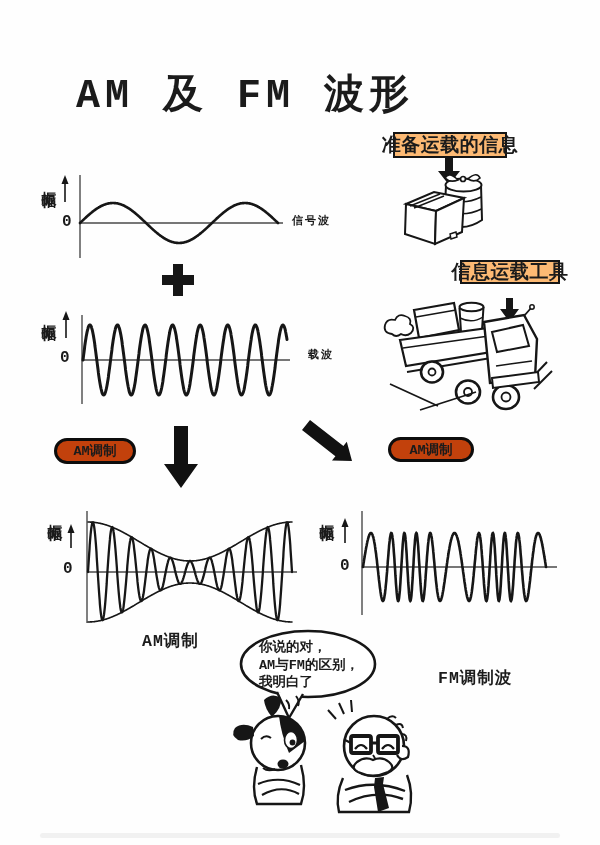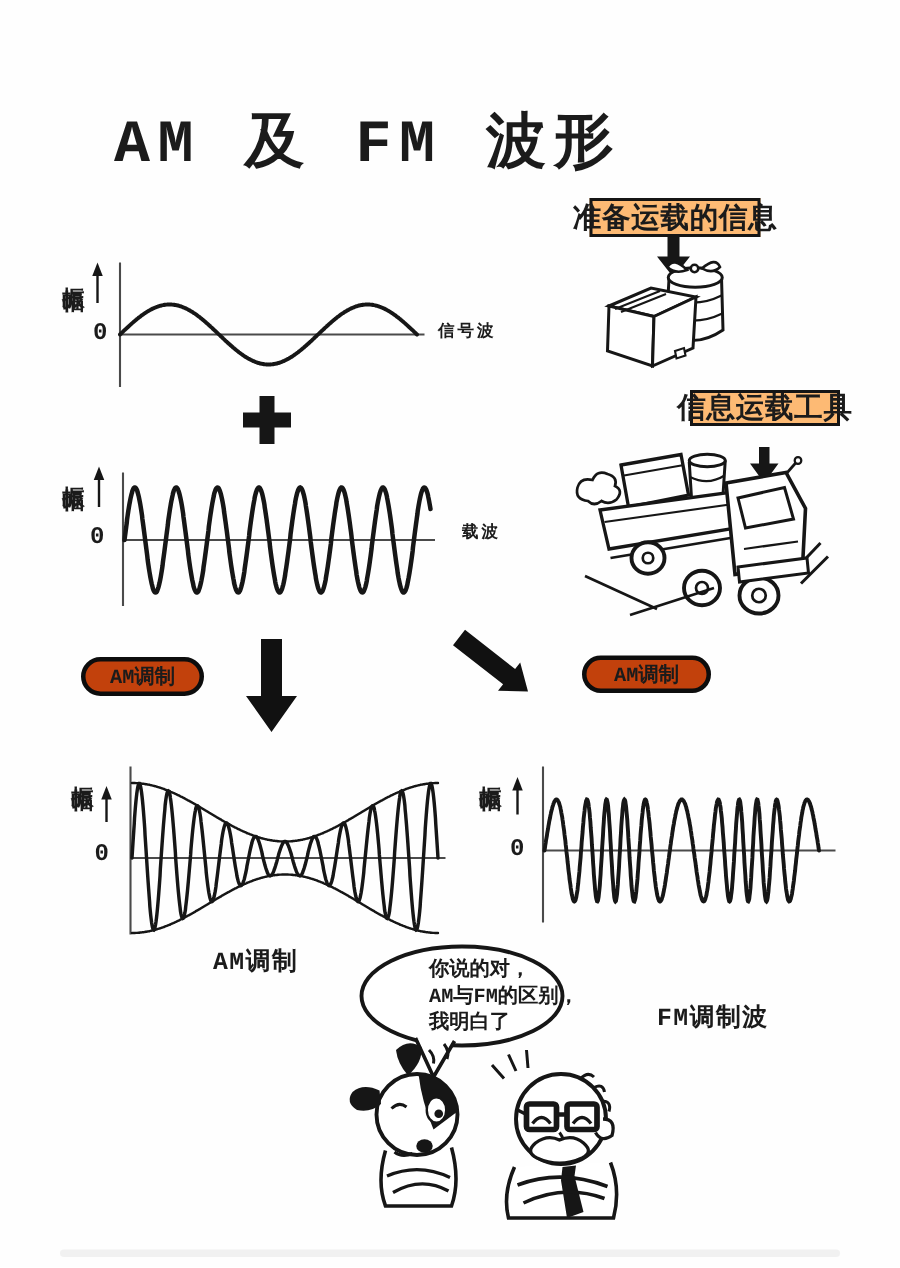--- a/index.html
+++ b/index.html
@@ -156,21 +156,21 @@
     <line x1="34" y1="8" x2="34" y2="112" stroke="#4a4a4a" stroke-width="1.4"></line>
     <line x1="34" y1="64" x2="229" y2="64" stroke="#4a4a4a" stroke-width="1.3"></line>
   <path d="M35.0,64.0 L35.3,62.3 L35.5,60.6 L35.8,59.0 L36.0,57.3 L36.3,55.7 L36.6,54.1 L36.8,52.5 L37.1,50.9 L37.4,49.3 L37.6,47.8 L37.9,46.3 L38.1,44.9 L38.4,43.5 L38.7,42.2 L38.9,40.9 L39.2,39.6 L39.4,38.5 L39.7,37.3 L40.0,36.3 L40.2,35.3 L40.5,34.4 L40.8,33.5 L41.0,32.8 L41.3,32.1 L41.5,31.5 L41.8,31.0 L42.1,30.6 L42.3,30.3 L42.6,30.1 L42.8,30.0 L43.1,30.0 L43.4,30.1 L43.6,30.3 L43.9,30.7 L44.1,31.1 L44.4,31.6 L44.7,32.3 L44.9,33.1 L45.2,34.0 L45.5,35.0 L45.7,36.1 L46.0,37.4 L46.2,38.7 L46.5,40.2 L46.8,41.7 L47.0,43.4 L47.3,45.2 L47.5,47.0 L47.8,49.0 L48.1,51.0 L48.3,53.1 L48.6,55.3 L48.9,57.5 L49.1,59.8 L49.4,62.2 L49.6,64.5 L49.9,66.9 L50.2,69.3 L50.4,71.7 L50.7,74.0 L50.9,76.4 L51.2,78.7 L51.5,80.9 L51.7,83.1 L52.0,85.2 L52.3,87.1 L52.5,89.0 L52.8,90.7 L53.0,92.3 L53.3,93.7 L53.6,94.9 L53.8,96.0 L54.1,96.8 L54.3,97.4 L54.6,97.8 L54.9,98.0 L55.1,97.9 L55.4,97.6 L55.7,97.0 L55.9,96.2 L56.2,95.1 L56.4,93.7 L56.7,92.1 L57.0,90.3 L57.2,88.2 L57.5,85.9 L57.7,83.4 L58.0,80.7 L58.3,77.8 L58.5,74.8 L58.8,71.6 L59.1,68.4 L59.3,65.0 L59.6,61.7 L59.8,58.3 L60.1,55.0 L60.4,51.7 L60.6,48.6 L60.9,45.6 L61.1,42.7 L61.4,40.1 L61.7,37.7 L61.9,35.5 L62.2,33.7 L62.5,32.2 L62.7,31.1 L63.0,30.4 L63.2,30.0 L63.5,30.1 L63.8,30.6 L64.0,31.5 L64.3,32.8 L64.5,34.5 L64.8,36.6 L65.1,39.1 L65.3,42.0 L65.6,45.1 L65.8,48.5 L66.1,52.2 L66.4,56.0 L66.6,60.0 L66.9,64.1 L67.2,68.2 L67.4,72.2 L67.7,76.1 L67.9,79.9 L68.2,83.5 L68.5,86.8 L68.7,89.7 L69.0,92.3 L69.2,94.4 L69.5,96.1 L69.8,97.2 L70.0,97.9 L70.3,98.0 L70.6,97.5 L70.8,96.5 L71.1,94.9 L71.3,92.8 L71.6,90.2 L71.9,87.2 L72.1,83.8 L72.4,80.0 L72.6,75.9 L72.9,71.6 L73.2,67.1 L73.4,62.6 L73.7,58.1 L74.0,53.7 L74.2,49.4 L74.5,45.4 L74.7,41.8 L75.0,38.5 L75.3,35.7 L75.5,33.4 L75.8,31.7 L76.0,30.5 L76.3,30.0 L76.6,30.2 L76.8,30.9 L77.1,32.3 L77.4,34.3 L77.6,36.9 L77.9,39.9 L78.1,43.5 L78.4,47.4 L78.7,51.7 L78.9,56.2 L79.2,60.8 L79.4,65.5 L79.7,70.2 L80.0,74.8 L80.2,79.2 L80.5,83.2 L80.8,86.9 L81.0,90.2 L81.3,92.9 L81.5,95.1 L81.8,96.7 L82.1,97.7 L82.3,98.0 L82.6,97.7 L82.8,96.7 L83.1,95.0 L83.4,92.8 L83.6,90.1 L83.9,86.8 L84.1,83.1 L84.4,79.1 L84.7,74.7 L84.9,70.2 L85.2,65.6 L85.5,60.9 L85.7,56.3 L86.0,51.9 L86.2,47.7 L86.5,43.8 L86.8,40.3 L87.0,37.2 L87.3,34.6 L87.5,32.6 L87.8,31.1 L88.1,30.3 L88.3,30.0 L88.6,30.3 L88.9,31.3 L89.1,32.8 L89.4,34.8 L89.6,37.3 L89.9,40.3 L90.2,43.7 L90.4,47.4 L90.7,51.4 L90.9,55.6 L91.2,59.8 L91.5,64.2 L91.7,68.5 L92.0,72.7 L92.3,76.8 L92.5,80.7 L92.8,84.2 L93.0,87.5 L93.3,90.3 L93.6,92.8 L93.8,94.8 L94.1,96.3 L94.3,97.4 L94.6,97.9 L94.9,98.0 L95.1,97.5 L95.4,96.6 L95.7,95.3 L95.9,93.5 L96.2,91.3 L96.4,88.8 L96.7,85.9 L97.0,82.8 L97.2,79.5 L97.5,75.9 L97.7,72.3 L98.0,68.5 L98.3,64.8 L98.5,61.0 L98.8,57.3 L99.0,53.8 L99.3,50.3 L99.6,47.1 L99.8,44.0 L100.1,41.2 L100.4,38.7 L100.6,36.5 L100.9,34.6 L101.1,33.0 L101.4,31.7 L101.7,30.8 L101.9,30.2 L102.2,30.0 L102.4,30.1 L102.7,30.5 L103.0,31.3 L103.2,32.3 L103.5,33.6 L103.8,35.2 L104.0,37.0 L104.3,39.1 L104.5,41.3 L104.8,43.7 L105.1,46.3 L105.3,48.9 L105.6,51.7 L105.8,54.6 L106.1,57.4 L106.4,60.4 L106.6,63.3 L106.9,66.2 L107.2,69.0 L107.4,71.8 L107.7,74.5 L107.9,77.1 L108.2,79.6 L108.5,82.0 L108.7,84.2 L109.0,86.3 L109.2,88.2 L109.5,90.0 L109.8,91.6 L110.0,93.0 L110.3,94.3 L110.6,95.4 L110.8,96.2 L111.1,96.9 L111.3,97.5 L111.6,97.8 L111.9,98.0 L112.1,98.0 L112.4,97.8 L112.6,97.5 L112.9,97.0 L113.2,96.4 L113.4,95.6 L113.7,94.7 L114.0,93.7 L114.2,92.6 L114.5,91.3 L114.7,90.0 L115.0,88.6 L115.3,87.0 L115.5,85.4 L115.8,83.8 L116.0,82.1 L116.3,80.3 L116.6,78.5 L116.8,76.6 L117.1,74.7 L117.4,72.8 L117.6,70.9 L117.9,69.0 L118.1,67.1 L118.4,65.1 L118.7,63.2 L118.9,61.3 L119.2,59.5 L119.4,57.6 L119.7,55.8 L120.0,54.0 L120.2,52.3 L120.5,50.6 L120.7,49.0 L121.0,47.4 L121.3,45.9 L121.5,44.4 L121.8,43.0 L122.1,41.6 L122.3,40.3 L122.6,39.1 L122.8,38.0 L123.1,36.9 L123.4,35.9 L123.6,35.0 L123.9,34.1 L124.1,33.3 L124.4,32.6 L124.7,32.0 L124.9,31.5 L125.2,31.0 L125.5,30.7 L125.7,30.4 L126.0,30.2 L126.2,30.0 L126.5,30.0 L126.8,30.0 L127.0,30.2 L127.3,30.4 L127.5,30.7 L127.8,31.0 L128.1,31.5 L128.3,32.0 L128.6,32.6 L128.9,33.3 L129.1,34.1 L129.4,34.9 L129.6,35.9 L129.9,36.9 L130.2,37.9 L130.4,39.1 L130.7,40.3 L130.9,41.6 L131.2,42.9 L131.5,44.3 L131.7,45.8 L132.0,47.3 L132.3,48.9 L132.5,50.5 L132.8,52.2 L133.0,53.9 L133.3,55.7 L133.6,57.5 L133.8,59.3 L134.1,61.1 L134.3,63.0 L134.6,64.9 L134.9,66.8 L135.1,68.7 L135.4,70.6 L135.7,72.5 L135.9,74.4 L136.2,76.3 L136.4,78.2 L136.7,80.0 L137.0,81.7 L137.2,83.5 L137.5,85.1 L137.7,86.7 L138.0,88.2 L138.3,89.7 L138.5,91.0 L138.8,92.3 L139.0,93.5 L139.3,94.5 L139.6,95.4 L139.8,96.2 L140.1,96.9 L140.4,97.4 L140.6,97.7 L140.9,97.9 L141.1,98.0 L141.4,97.9 L141.7,97.6 L141.9,97.1 L142.2,96.5 L142.4,95.7 L142.7,94.7 L143.0,93.5 L143.2,92.1 L143.5,90.6 L143.8,88.9 L144.0,87.0 L144.3,85.0 L144.5,82.9 L144.8,80.5 L145.1,78.1 L145.3,75.5 L145.6,72.9 L145.8,70.2 L146.1,67.3 L146.4,64.5 L146.6,61.6 L146.9,58.7 L147.2,55.8 L147.4,53.0 L147.7,50.2 L147.9,47.5 L148.2,44.9 L148.5,42.4 L148.7,40.1 L149.0,38.0 L149.2,36.0 L149.5,34.4 L149.8,32.9 L150.0,31.7 L150.3,30.9 L150.6,30.3 L150.8,30.0 L151.1,30.1 L151.3,30.5 L151.6,31.2 L151.9,32.3 L152.1,33.7 L152.4,35.4 L152.6,37.5 L152.9,39.9 L153.2,42.5 L153.4,45.4 L153.7,48.5 L153.9,51.9 L154.2,55.4 L154.5,59.0 L154.7,62.7 L155.0,66.4 L155.3,70.2 L155.5,73.9 L155.8,77.5 L156.0,80.9 L156.3,84.2 L156.6,87.2 L156.8,89.9 L157.1,92.3 L157.3,94.3 L157.6,95.9 L157.9,97.1 L158.1,97.8 L158.4,98.0 L158.7,97.7 L158.9,97.0 L159.2,95.8 L159.4,94.0 L159.7,91.9 L160.0,89.2 L160.2,86.2 L160.5,82.9 L160.7,79.2 L161.0,75.2 L161.3,71.1 L161.5,66.8 L161.8,62.5 L162.1,58.2 L162.3,53.9 L162.6,49.8 L162.8,46.0 L163.1,42.4 L163.4,39.1 L163.6,36.3 L163.9,34.0 L164.1,32.1 L164.4,30.9 L164.7,30.1 L164.9,30.0 L165.2,30.5 L165.5,31.6 L165.7,33.3 L166.0,35.5 L166.2,38.3 L166.5,41.5 L166.8,45.2 L167.0,49.2 L167.3,53.5 L167.5,58.0 L167.8,62.6 L168.1,67.3 L168.3,71.9 L168.6,76.3 L168.9,80.6 L169.1,84.5 L169.4,88.0 L169.6,91.1 L169.9,93.7 L170.2,95.7 L170.4,97.1 L170.7,97.9 L170.9,98.0 L171.2,97.4 L171.5,96.2 L171.7,94.4 L172.0,92.0 L172.3,89.1 L172.5,85.7 L172.8,81.8 L173.0,77.6 L173.3,73.2 L173.6,68.6 L173.8,63.9 L174.1,59.2 L174.3,54.5 L174.6,50.1 L174.9,46.0 L175.1,42.2 L175.4,38.8 L175.6,35.9 L175.9,33.5 L176.2,31.7 L176.4,30.6 L176.7,30.0 L177.0,30.1 L177.2,30.9 L177.5,32.2 L177.7,34.2 L178.0,36.6 L178.3,39.6 L178.5,43.1 L178.8,46.8 L179.0,50.9 L179.3,55.3 L179.6,59.7 L179.8,64.3 L180.1,68.8 L180.4,73.2 L180.6,77.4 L180.9,81.4 L181.1,85.1 L181.4,88.4 L181.7,91.3 L181.9,93.7 L182.2,95.6 L182.4,96.9 L182.7,97.7 L183.0,98.0 L183.2,97.7 L183.5,96.9 L183.8,95.5 L184.0,93.6 L184.3,91.3 L184.5,88.6 L184.8,85.5 L185.1,82.1 L185.3,78.4 L185.6,74.6 L185.8,70.6 L186.1,66.5 L186.4,62.4 L186.6,58.4 L186.9,54.4 L187.2,50.6 L187.4,47.1 L187.7,43.7 L187.9,40.7 L188.2,38.0 L188.5,35.7 L188.7,33.7 L189.0,32.2 L189.2,31.0 L189.5,30.3 L189.8,30.0 L190.0,30.1 L190.3,30.7 L190.5,31.6 L190.8,32.9 L191.1,34.5 L191.3,36.5 L191.6,38.8 L191.9,41.3 L192.1,44.0 L192.4,47.0 L192.6,50.1 L192.9,53.3 L193.2,56.6 L193.4,60.0 L193.7,63.4 L193.9,66.7 L194.2,70.0 L194.5,73.2 L194.7,76.3 L195.0,79.3 L195.3,82.1 L195.5,84.7 L195.8,87.1 L196.0,89.3 L196.3,91.3 L196.6,93.0 L196.8,94.5 L197.1,95.7 L197.3,96.7 L197.6,97.4 L197.9,97.8 L198.1,98.0 L198.4,97.9 L198.7,97.6 L198.9,97.1 L199.2,96.3 L199.4,95.4 L199.7,94.2 L200.0,92.9 L200.2,91.3 L200.5,89.7 L200.7,87.8 L201.0,85.9 L201.3,83.8 L201.5,81.7 L201.8,79.5 L202.1,77.2 L202.3,74.8 L202.6,72.4 L202.8,70.0 L203.1,67.6 L203.4,65.2 L203.6,62.8 L203.9,60.5 L204.1,58.2 L204.4,55.9 L204.7,53.7 L204.9,51.5 L205.2,49.5 L205.5,47.5 L205.7,45.6 L206.0,43.8 L206.2,42.1 L206.5,40.5 L206.8,39.0 L207.0,37.6 L207.3,36.3 L207.5,35.2 L207.8,34.2 L208.1,33.2 L208.3,32.4 L208.6,31.7 L208.8,31.2 L209.1,30.7 L209.4,30.4 L209.6,30.1 L209.9,30.0 L210.2,30.0 L210.4,30.1 L210.7,30.3 L210.9,30.6 L211.2,31.0 L211.5,31.5 L211.7,32.1 L212.0,32.7 L212.2,33.5 L212.5,34.3 L212.8,35.2 L213.0,36.2 L213.3,37.3 L213.6,38.4 L213.8,39.6 L214.1,40.8 L214.3,42.1 L214.6,43.5 L214.9,44.9 L215.1,46.3 L215.4,47.8 L215.6,49.3 L215.9,50.9 L216.2,52.5 L216.4,54.1 L216.7,55.7 L217.0,57.3 L217.2,59.0 L217.5,60.6 L217.7,62.3 L218.0,64.0 " fill="none" stroke="#161616" stroke-width="2.6" stroke-linecap="round"></path>
     </svg>
   <div class="abs caption" style="left:438px;top:628px;margin-top:39px;">FM调制波</div>
 
   <svg class="abs" style="left:233px;top:626px;" width="155" height="100">
     <ellipse cx="75" cy="38" rx="67" ry="33" fill="#fff" stroke="#161616" stroke-width="2.6"></ellipse>
     <path d="M44,66 L56,92 L70,68" fill="#fff" stroke="#161616" stroke-width="2.4" stroke-linejoin="round"></path>
   </svg>
-  <div class="abs bubble-text" style="left:286px;top:639px;">
+  <div class="abs bubble-text" style="left:259px;top:639px;">
     <div>你说的对，</div>
     <div>AM与FM的区别，</div>
     <div>我明白了</div>
   </div>
 
   <svg class="abs" style="left:222px;top:694px;" width="200" height="122">
     <g>
       <path d="M35,73 Q29,94 35,110 L79,110 Q85,93 79,71" fill="#fff" stroke="#161616" stroke-width="2.4"></path>
       <path d="M36,90 Q57,81 78,91" fill="none" stroke="#161616" stroke-width="2.2"></path>
       <path d="M40,101 Q59,90 77,100" fill="none" stroke="#161616" stroke-width="2.2"></path>

